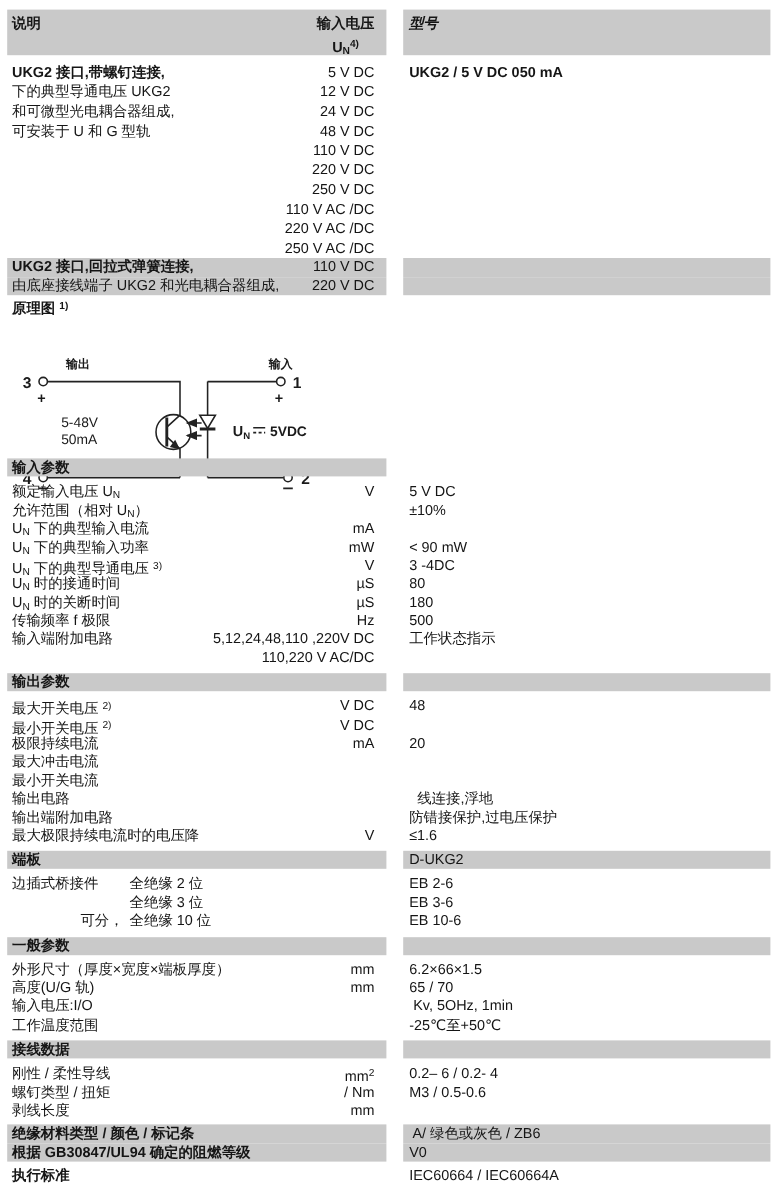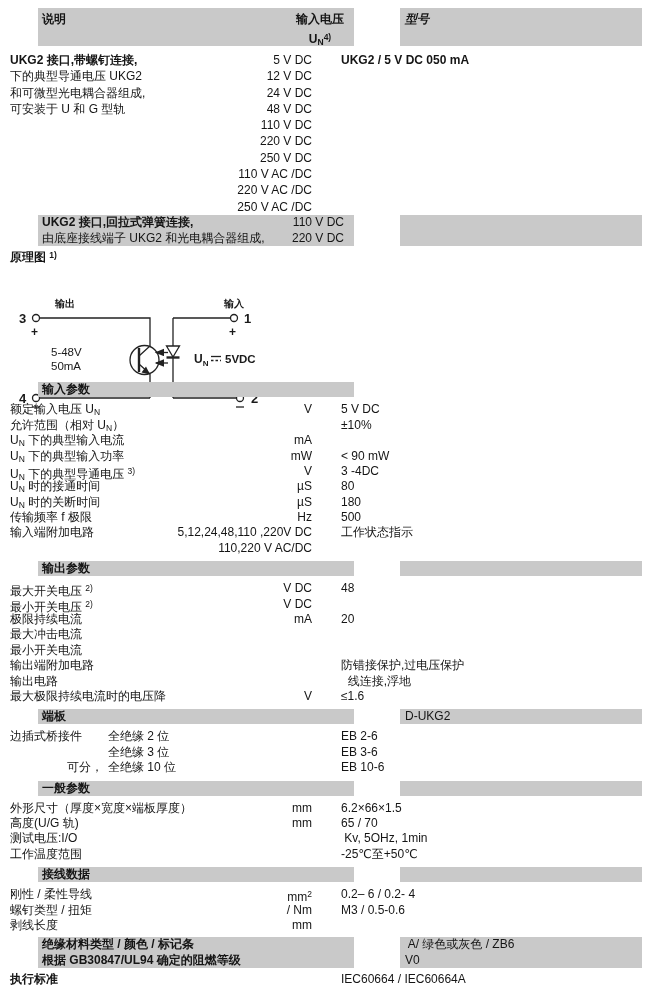--- a/index.html
+++ b/index.html
@@ -9,21 +9,21 @@
     font-family:"Liberation Sans","DejaVu Sans",sans-serif;
     font-size:12px;
     color:var(--text,#151515);
     overflow:hidden;
   }
   .page { padding:8px 8px 0 6px; }
   .row  { display:flex; }
   .lcol { width:316px; flex:none; }
   .gap  { width:14px; flex:none; }
   .rcol { flex:1; padding-left:5px; white-space:pre; }
-  .bar  { background:var(--bar-gray,#c9c9c9);margin-left:32px; }
+  .bar  { background:var(--bar-gray,#c9c9c9); }
   .b    { font-weight:bold; }
   sup { font-size:8.5px; vertical-align:3.5px; }
   sub { font-size:8.5px; vertical-align:-2px; }
 
   
   .hdrbar { height:38px; }
   .hdr-l { display:flex; justify-content:space-between; padding:3px 10px 0 4px; line-height:17px; }
   .hdr-volt { text-align:center; }
   .hdrbar .rcol { padding-top:3px; line-height:17px;font-style:italic; }
 
@@ -346,31 +346,31 @@
         </div>
         <div class="row srow">
           <div class="lcol flexr">
             <span class="lbl fmt">最小开关电流</span>
           </div>
           <div class="gap"></div>
           <div class="rcol"></div>
         </div>
         <div class="row srow">
           <div class="lcol flexr">
+            <span class="lbl fmt">输出电路</span>
+          </div>
+          <div class="gap"></div>
+          <div class="rcol">  线连接,浮地</div>
+        </div>
+        <div class="row srow">
+          <div class="lcol flexr">
             <span class="lbl fmt">输出端附加电路</span>
           </div>
           <div class="gap"></div>
           <div class="rcol">防错接保护,过电压保护</div>
-        </div>
-        <div class="row srow">
-          <div class="lcol flexr">
-            <span class="lbl fmt">输出电路</span>
-          </div>
-          <div class="gap"></div>
-          <div class="rcol">  线连接,浮地</div>
         </div>
         <div class="row srow">
           <div class="lcol flexr">
             <span class="lbl fmt">最大极限持续电流时的电压降</span>
             <span class="unit fmt">V</span>
           </div>
           <div class="gap"></div>
           <div class="rcol">≤1.6</div>
         </div>
       </div>
@@ -422,21 +422,21 @@
         <div class="row srow">
           <div class="lcol flexr">
             <span class="lbl fmt">高度(U/G 轨)</span>
             <span class="unit fmt">mm</span>
           </div>
           <div class="gap"></div>
           <div class="rcol">65 / 70</div>
         </div>
         <div class="row srow">
           <div class="lcol flexr">
-            <span class="lbl fmt">测试电压:I/O</span>
+            <span class="lbl fmt">输入电压:I/O</span>
           </div>
           <div class="gap"></div>
           <div class="rcol"> Kv, 5OHz, 1min</div>
         </div>
         <div class="row srow">
           <div class="lcol flexr">
             <span class="lbl fmt">工作温度范围</span>
           </div>
           <div class="gap"></div>
           <div class="rcol">-25℃至+50℃</div>

